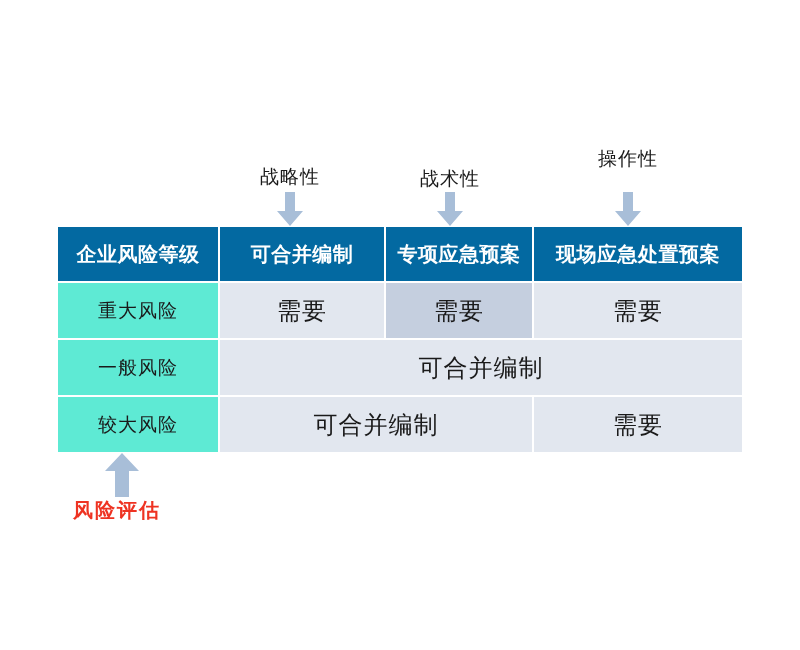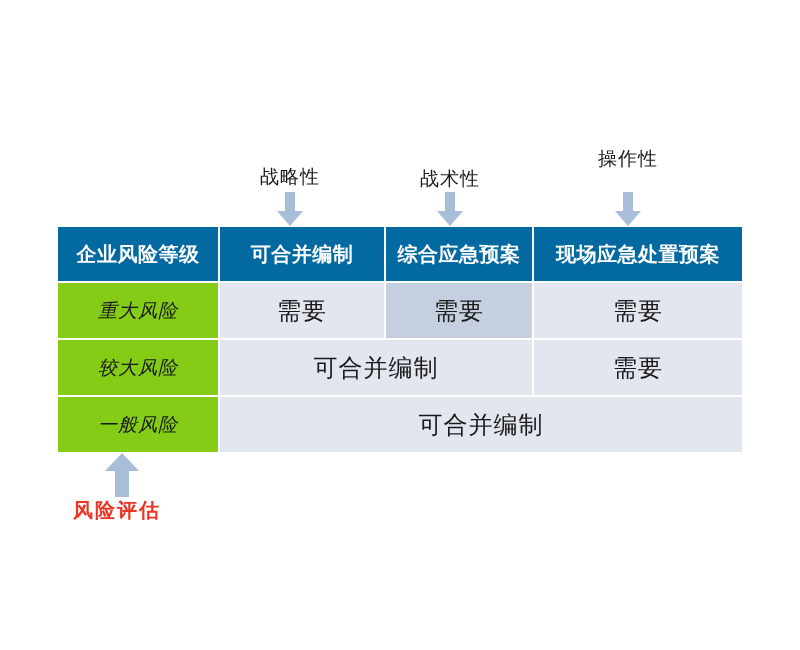--- a/index.html
+++ b/index.html
@@ -72,26 +72,25 @@
 
   .hdr {
     background: #0369a1;
     color: #ffffff;
     font-size: 20px;
     font-weight: 600;
     height: 54px;
     letter-spacing: 0.5px;
   }
   .rowhead {
-    background: #84cc16;
+    background: #5eead4;
     color: #1a1a1a;
     font-size: 19px;
     height: 55px;
     letter-spacing: 1px;
-    font-style: italic;
   }
   .cell {
     background: #e2e7ef;
     color: #1a1a1a;
     font-size: 24px;
     height: 55px;
     letter-spacing: 1px;
   }
   .cell.highlight {
     background: #c5cfdf;
@@ -139,40 +138,40 @@
     <colgroup>
       <col style="width:161px">
       <col style="width:166px">
       <col style="width:148px">
       <col style="width:209px">
     </colgroup>
     <tbody>
       <tr>
         <td class="hdr">企业风险等级</td>
         <td class="hdr">可合并编制</td>
-        <td class="hdr">综合应急预案</td>
+        <td class="hdr">专项应急预案</td>
         <td class="hdr">现场应急处置预案</td>
       </tr>
 
       <tr>
         <td class="rowhead">重大风险</td>
         <td class="cell">需要</td>
         <td class="cell highlight">需要</td>
         <td class="cell">需要</td>
       </tr>
 
       <tr>
+        <td class="rowhead">一般风险</td>
+        <td class="cell" colspan="3">可合并编制</td>
+      </tr>
+
+      <tr>
         <td class="rowhead">较大风险</td>
         <td class="cell" colspan="2">可合并编制</td>
         <td class="cell">需要</td>
-      </tr>
-
-      <tr>
-        <td class="rowhead">一般风险</td>
-        <td class="cell" colspan="3">可合并编制</td>
       </tr>
     </tbody>
   </table>
 
   <div class="arrow-up" style="left:105px; top:453px;">
     <svg viewBox="0 0 34 44" width="34" height="44" aria-hidden="true">
       <polygon points="17,0 34,18 24,18 24,44 10,44 10,18 0,18" fill="#a8bed8"></polygon>
     </svg>
   </div>
 

